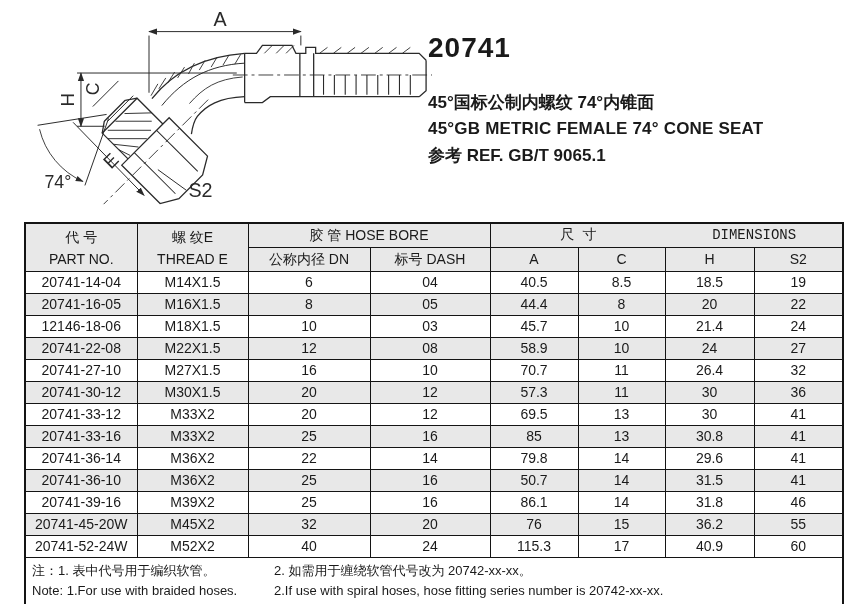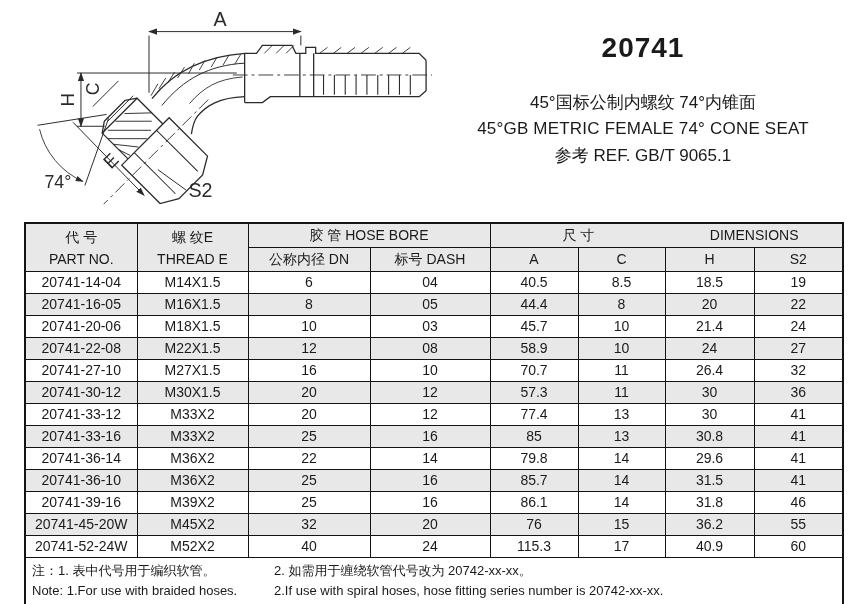--- a/index.html
+++ b/index.html
@@ -14,44 +14,44 @@
   body{
     width:863px;height:604px;position:relative;overflow:hidden;
     background:#ffffff;color:var(--text-color);
     font-family:"Liberation Sans","DejaVu Sans",sans-serif;
   }
   
   .drawing-wrap{position:absolute;left:8px;top:4px;width:424px;height:212px;}
   .drawing-wrap svg{display:block;}
   .dim-text{font-family:"Liberation Sans","DejaVu Sans",sans-serif;fill:var(--line-color);}
   
-  .title-block{position:absolute;left:428px;top:32px;width:430px;text-align:center;}
+  .title-block{position:absolute;left:428px;top:32px;width:430px;}
   .series-number{font-size:28px;font-weight:bold;letter-spacing:1px;margin:0 0 27px 0;}
   .title-line{margin:5px 0;font-size:17px;}
-  .title-cn{font-weight:normal;}
-  .title-en{font-weight:normal;letter-spacing:0.2px;}
-  .title-ref{font-weight:normal;}
+  .title-cn{font-weight:bold;}
+  .title-en{font-weight:bold;letter-spacing:0.2px;}
+  .title-ref{font-weight:bold;}
   
   table.parts-table{
     position:absolute;left:24px;top:222px;width:818px;
     border-collapse:collapse;table-layout:fixed;
     font-size:14px;
   }
   .parts-table th,.parts-table td{
     border:1.5px solid var(--border-color);
     text-align:center;vertical-align:middle;
     padding:0;height:21px;line-height:21px;
     font-weight:normal;white-space:nowrap;overflow:hidden;
   }
   .parts-table{border:2px solid var(--border-color);}
   .parts-table thead th{background:var(--header-bg);height:23px;line-height:23px;}
   .parts-table thead th.two-line{height:auto;line-height:22px;}
   .parts-table tbody tr.alt td{background:var(--row-alt-bg);margin-top:29px;}
   .dims-group{display:flex;width:100%;}
-  .dims-group span{flex:1;text-align:center;}
+  .dims-group span{flex:1;text-align:center;font-family:Liberation Mono, monospace;}
   .notes-cell{
     text-align:left !important;white-space:normal !important;
     height:auto !important;line-height:1.5 !important;
     padding:3px 6px 4px 6px !important;font-size:13px;
   }
   .note-line{display:flex;}
   .note-first{display:inline-block;min-width:242px;}
 </style>
 </head>
 <body>
@@ -194,21 +194,21 @@
         <td>20741-16-05</td>
         <td>M16X1.5</td>
         <td>8</td>
         <td>05</td>
         <td>44.4</td>
         <td>8</td>
         <td>20</td>
         <td>22</td>
       </tr>
       <tr>
-        <td>20741-20-06</td>
+        <td>12146-18-06</td>
         <td>M18X1.5</td>
         <td>10</td>
         <td>03</td>
         <td>45.7</td>
         <td>10</td>
         <td>21.4</td>
         <td>24</td>
       </tr>
       <tr class="alt">
         <td>20741-22-08</td>
@@ -238,21 +238,21 @@
         <td>57.3</td>
         <td>11</td>
         <td>30</td>
         <td>36</td>
       </tr>
       <tr>
         <td>20741-33-12</td>
         <td>M33X2</td>
         <td>20</td>
         <td>12</td>
-        <td>77.4</td>
+        <td>69.5</td>
         <td>13</td>
         <td>30</td>
         <td>41</td>
       </tr>
       <tr class="alt">
         <td>20741-33-16</td>
         <td>M33X2</td>
         <td>25</td>
         <td>16</td>
         <td>85</td>
@@ -268,21 +268,21 @@
         <td>79.8</td>
         <td>14</td>
         <td>29.6</td>
         <td>41</td>
       </tr>
       <tr class="alt">
         <td>20741-36-10</td>
         <td>M36X2</td>
         <td>25</td>
         <td>16</td>
-        <td>85.7</td>
+        <td>50.7</td>
         <td>14</td>
         <td>31.5</td>
         <td>41</td>
       </tr>
       <tr>
         <td>20741-39-16</td>
         <td>M39X2</td>
         <td>25</td>
         <td>16</td>
         <td>86.1</td>

